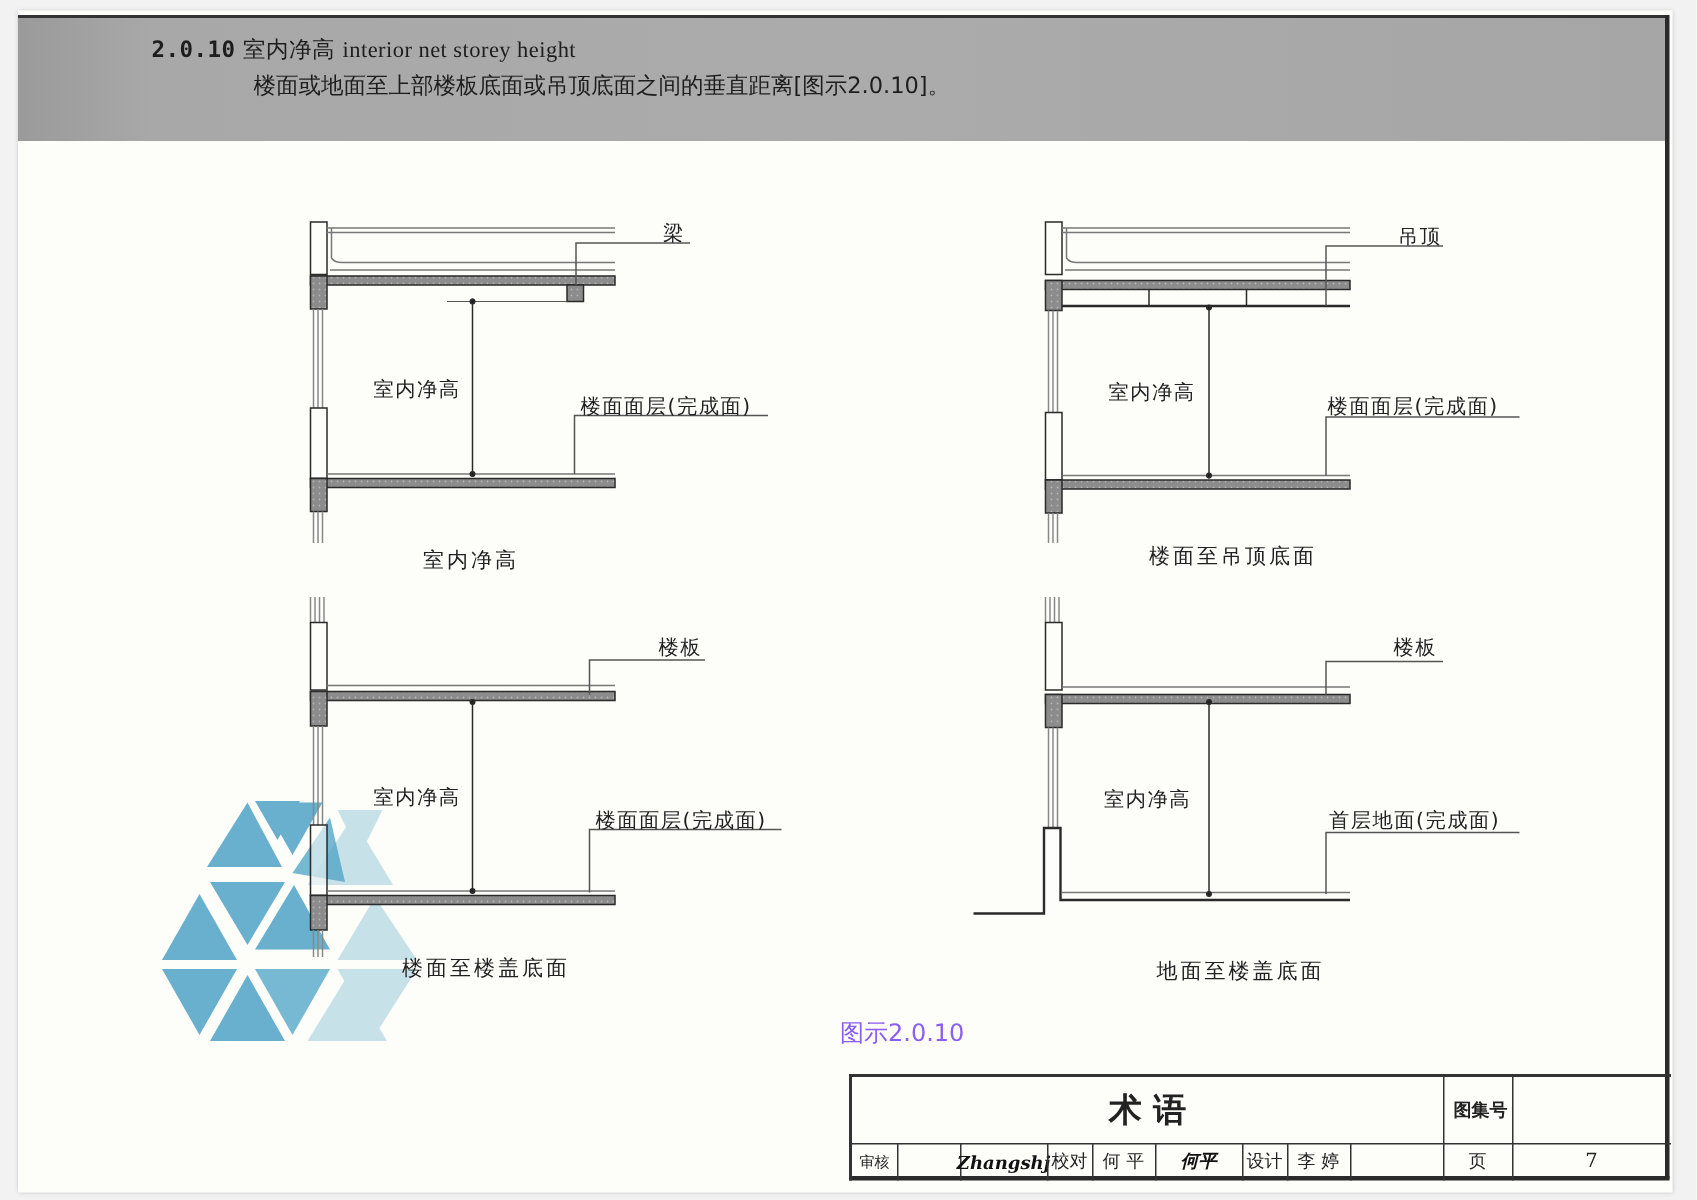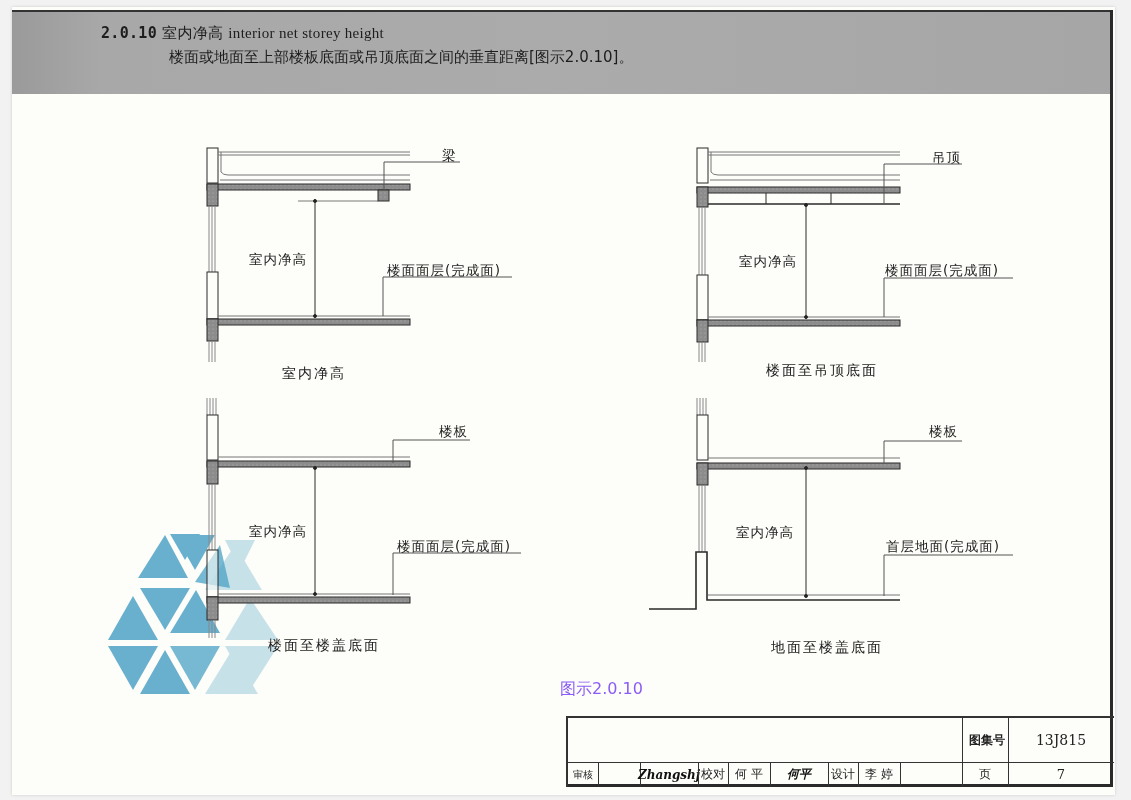--- a/index.html
+++ b/index.html
@@ -197,25 +197,25 @@
 <div class="cap" style="left:268px;top:637px;">楼面至楼盖底面</div>
 
 <div class="lbl" style="left:929px;top:423px;">楼板</div>
 <div class="lbl" style="left:736px;top:524px;">室内净高</div>
 <div class="lbl" style="left:886px;top:538px;">首层地面(完成面)</div>
 <div class="cap" style="left:752px;top:639px;margin-left:19px;">地面至楼盖底面</div>
 
 <div class="fig-caption">图示2.0.10</div>
 
 <div class="titleblock">
+  <div class="tb-cell" style="left:0;top:0;width:394px;height:44px;font-size:22px;font-weight:bold;">术 语</div>
   <div class="tb-v" style="left:394px;top:0;height:69px;"></div>
   <div class="tb-v" style="left:440px;top:0;height:69px;"></div>
   <div class="tb-h" style="left:0;top:44px;width:546px;"></div>
   <div class="tb-cell" style="left:396px;top:0;width:46px;height:44px;font-size:12px;font-weight:bold;">图集号</div>
-  <div class="tb-cell" style="left:440px;top:0;width:106px;height:44px;font-size:14px;font-family:'DejaVu Serif','Liberation Serif',serif;">13J815</div>
   <div class="tb-cell" style="left:394px;top:44px;width:46px;height:25px;font-size:12px;">页</div>
   <div class="tb-cell" style="left:440px;top:44px;width:106px;height:25px;font-size:13px;font-family:'DejaVu Serif','Liberation Serif',serif;">7</div>
 
   <div class="tb-cell" style="left:0;top:44px;width:30px;height:25px;font-size:10px;">审核</div>
   <div class="tb-v" style="left:30px;top:44px;height:25px;"></div>
   <div class="tb-cell" style="left:30px;top:44px;width:42px;height:25px;font-size:18px;margin-top:40px;">张树君</div>
   <div class="tb-v" style="left:72px;top:44px;height:25px;"></div>
   <div class="tb-cell sig" style="left:72px;top:44px;width:58px;height:25px;">Zhangshj</div>
   <div class="tb-v" style="left:130px;top:44px;height:25px;"></div>
   <div class="tb-cell" style="left:130px;top:44px;width:30px;height:25px;font-size:12px;">校对</div>

